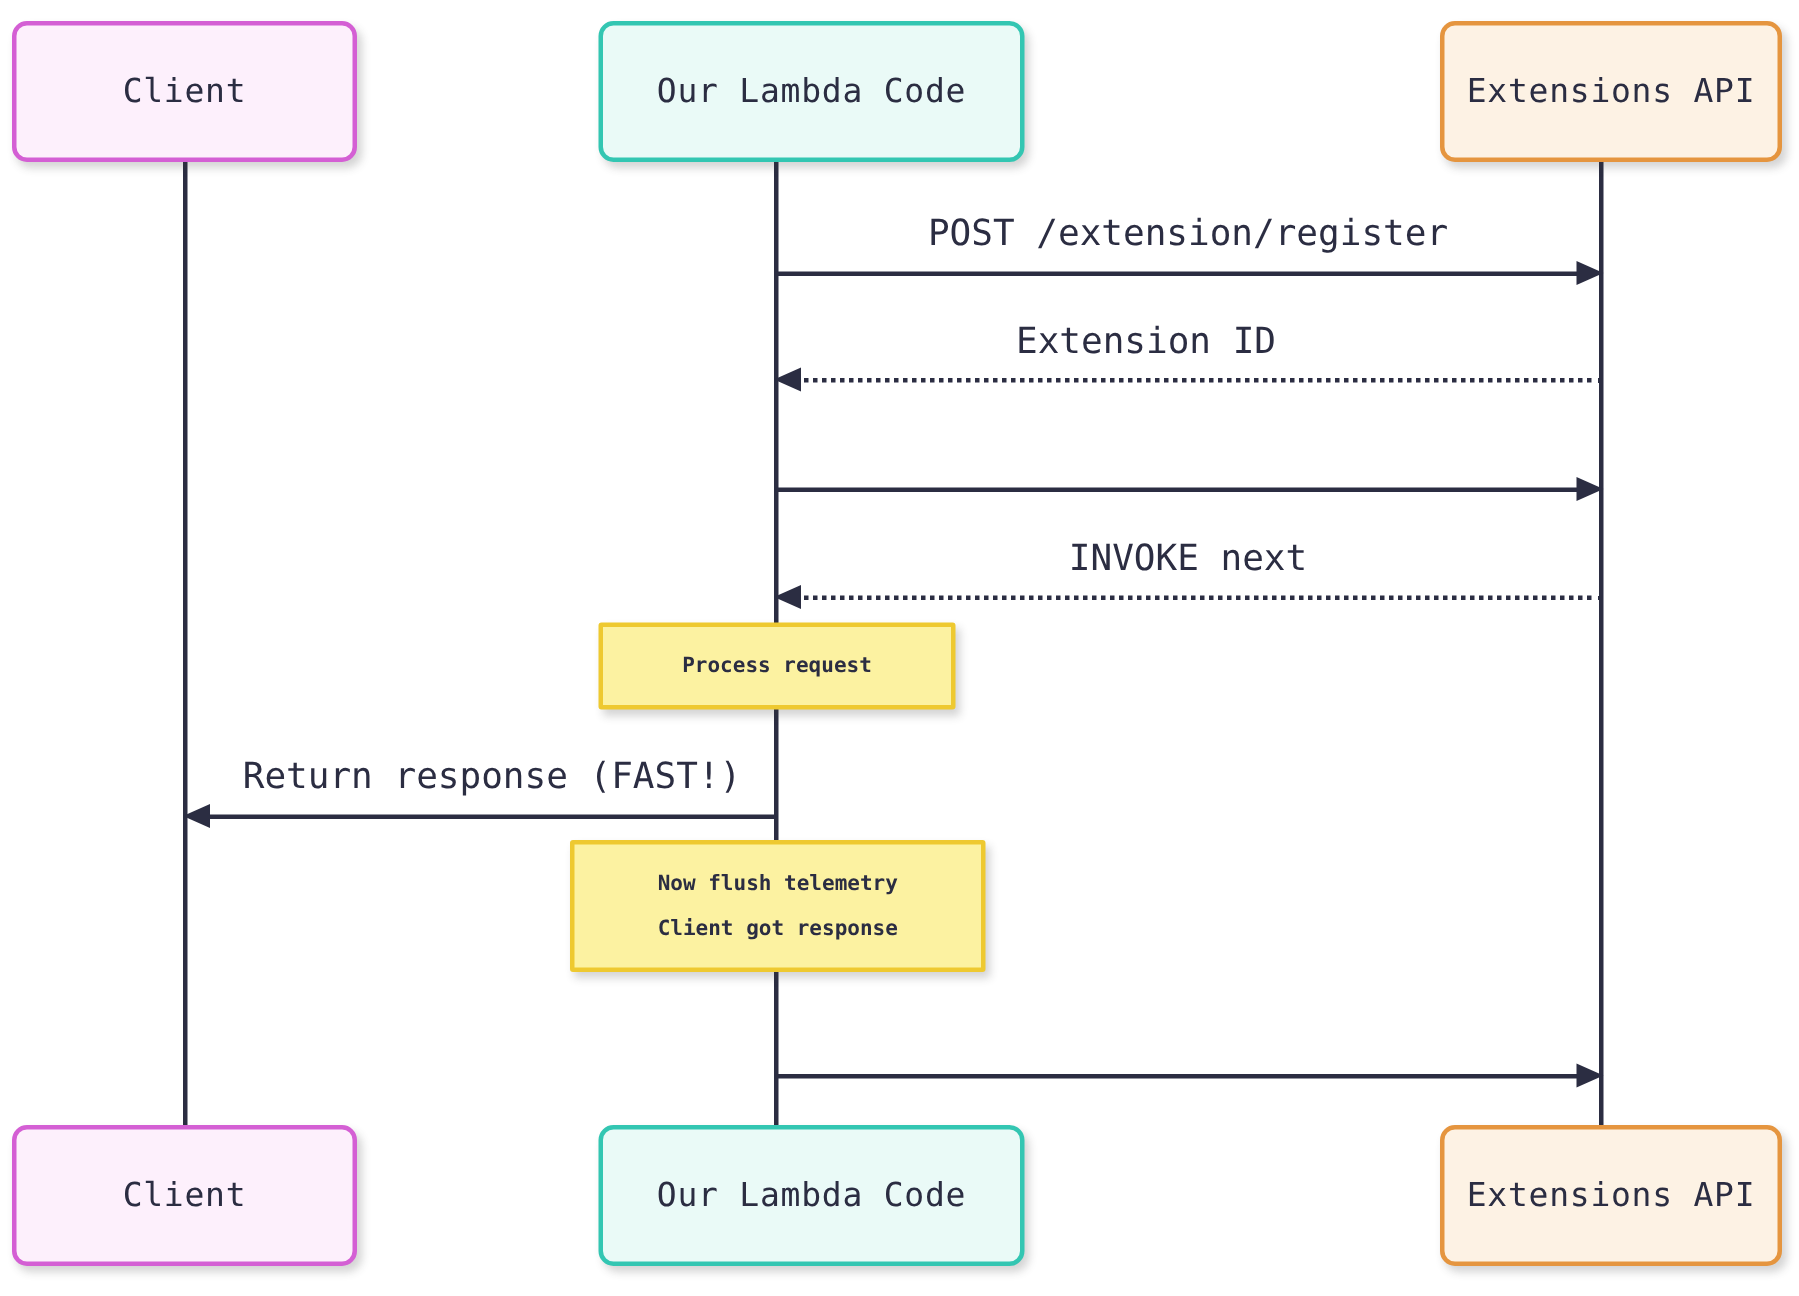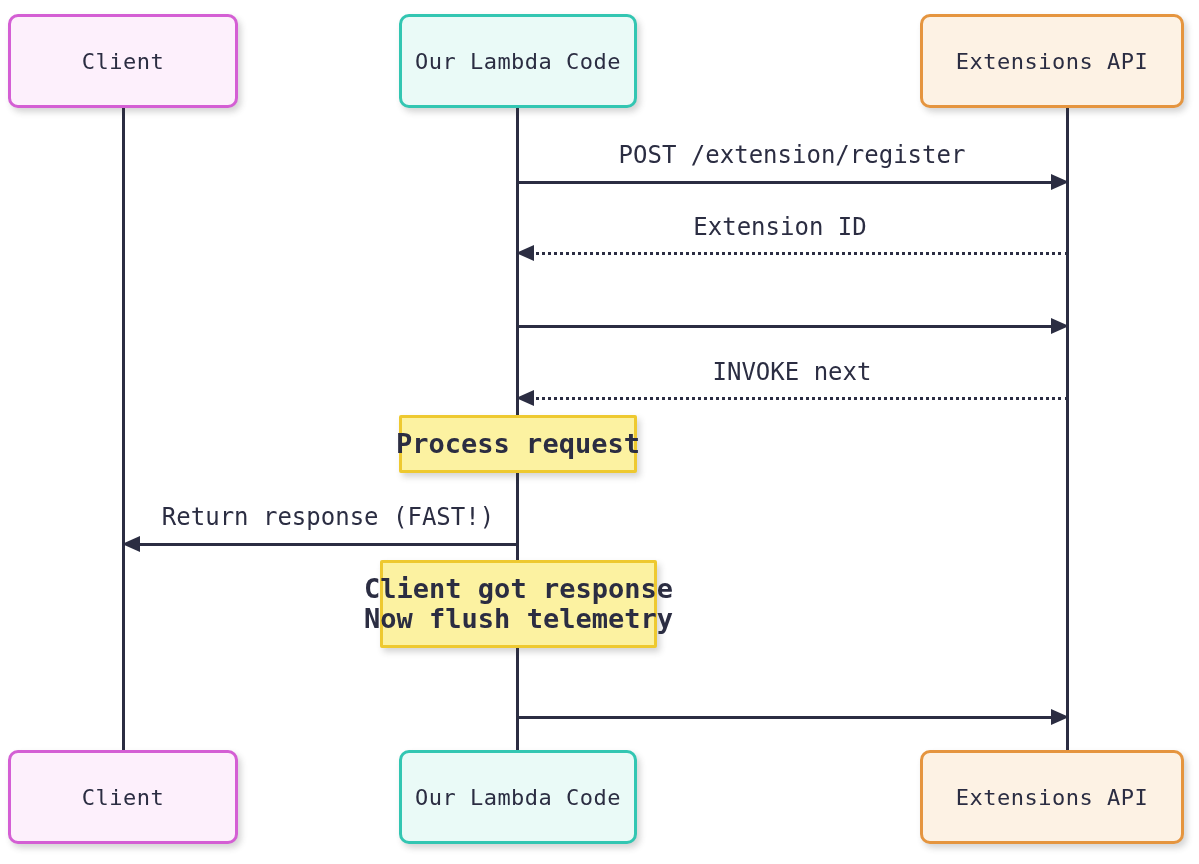--- a/index.html
+++ b/index.html
@@ -26,22 +26,22 @@
     border: 3px solid;
     border-radius: 10px;
     font-size: 22px;
     letter-spacing: 0.5px;
     box-shadow: 3px 4px 6px rgba(60, 60, 60, 0.22);
     z-index: 3;
   }
   .row-top    { top: 14px; }
   .row-bottom { top: 750px; }
   .actor.client { left: 8px;   width: 230px; background: var(--client-fill); border-color: var(--client-border); }
-  .actor.lambda { left: 399px; width: 238px; background: var(--lambda-fill); border-color: var(--lambda-border); }
-  .actor.api    { left: 920px; width: 264px; background: var(--api-fill);    border-color: var(--api-border); }
+  .actor.lambda { left: 399px; width: 284px; background: var(--lambda-fill); border-color: var(--lambda-border); }
+  .actor.api    { left: 960px; width: 228px; background: var(--api-fill);    border-color: var(--api-border); }
 
   
   .lifeline {
     position: absolute;
     top: 107px;
     height: 645px;
     width: 3px;
     background: var(--line);
     z-index: 1;
   }
@@ -75,38 +75,38 @@
   .head.left  { left: -1px;  border-right: 18px solid var(--line); }
 
   #m1-line { left: 517px; top: 181px; width: 551px; }
   #m2-line { left: 517px; top: 252px; width: 551px; }
   #m3-line { left: 517px; top: 325px; width: 551px; }
   #m4-line { left: 517px; top: 397px; width: 551px; }
   #m5-line { left: 123px; top: 543px; width: 394px; }
   #m6-line { left: 517px; top: 716px; width: 551px; }
 
   #m1-label { left: 792px; top: 141px; }
-  #m2-label { left: 780px; top: 213px; }
+  #m2-label { left: 764px; top: 213px; }
   #m3-label { left: 792px; top: 286px; }
   #m4-label { left: 792px; top: 358px; }
   #m5-label { left: 328px; top: 503px; }
   #m6-label { left: 792px; top: 677px; }
 
   
   .note {
     position: absolute;
     display: flex;
     flex-direction: column;
     align-items: center;
     justify-content: center;
     background: var(--note-fill);
     border: 3px solid var(--note-border);
     border-radius: 2px;
     font-weight: bold;
-    font-size: 27px;
+    font-size: 14px;
     line-height: 30px;
     color: var(--line);
     box-shadow: 3px 4px 6px rgba(60, 60, 60, 0.22);
     z-index: 4;
     text-align: center;
     white-space: nowrap;
   }
   #note1 { left: 399px; top: 415px; width: 238px; height: 58px; }
   #note2 { left: 380px; top: 560px; width: 277px; height: 88px; }
 </style>
@@ -156,22 +156,22 @@
     <span>Process request</span>
   </div>
 
   <div class="msg-label" id="m5-label">Return response (FAST!)</div>
   <div class="msg-line solid to-left" id="m5-line">
     <div class="stroke"></div>
     <div class="head left"></div>
   </div>
 
   <div class="note" id="note2">
+    <span>Now flush telemetry</span>
     <span>Client got response</span>
-    <span>Now flush telemetry</span>
   </div>
 
   <div class="msg-line solid to-right" id="m6-line">
     <div class="stroke"></div>
     <div class="head right"></div>
   </div>
 
   <div class="actor client row-bottom">
     <span>Client</span>
   </div>

